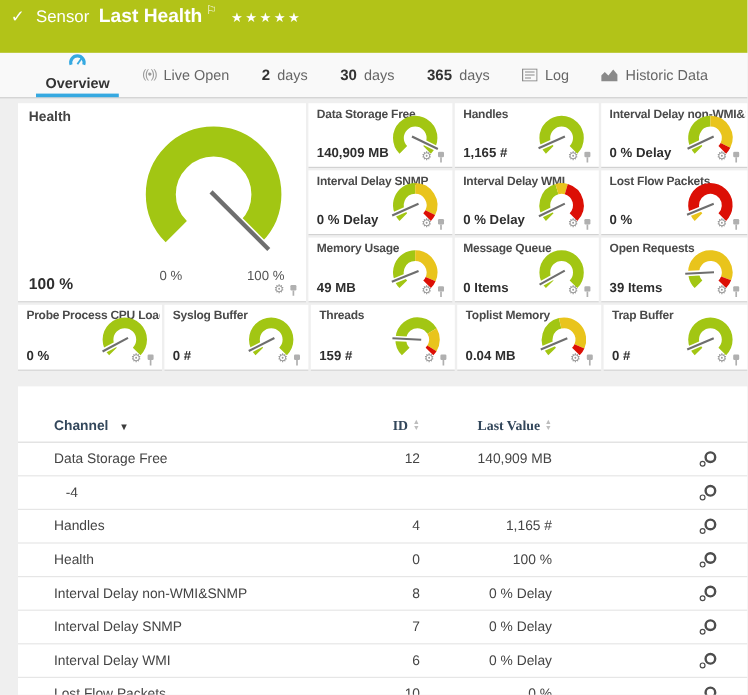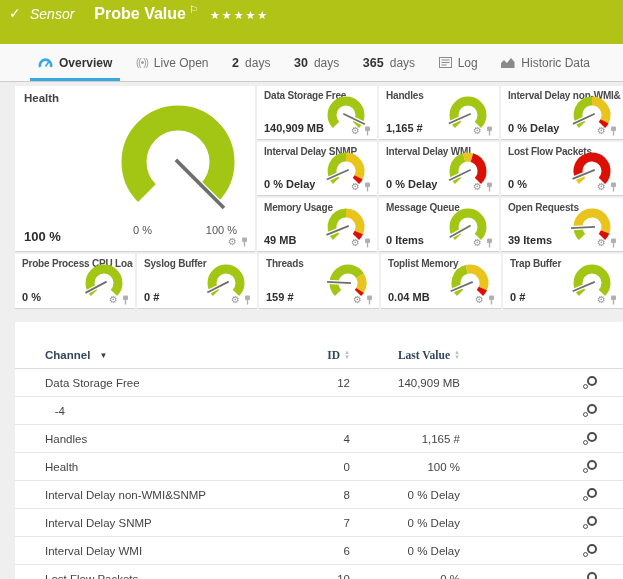--- a/index.html
+++ b/index.html
@@ -6,34 +6,34 @@
   body{
     width:623px;height:579px;overflow:hidden;
     background:#efefef;
     font-family:"Liberation Sans","DejaVu Sans",sans-serif;
     -webkit-font-smoothing:antialiased;
   }
   
   .topbar{height:44px;position:relative;color:#fff;}
   .topbar .check{position:absolute;left:9px;top:5px;font-size:14px;font-weight:bold;}
   .title-line{padding:4px 0 0 30px;white-space:nowrap;}
-  .kind{font-style:italic;font-size:14px;margin-right:20px;}
+  .kind{font-size:14px;margin-right:8px;}
   .sensor-title{font-size:16px;font-weight:bold;}
   .flag{font-size:10px;vertical-align:super;margin-left:3px;}
   .stars{font-size:11px;letter-spacing:2px;margin-left:12px;}
   .status-line{padding:1px 0 0 30px;font-size:10.5px;font-weight:bold;}
   
   .tabbar{
     background:#f9f9f9;height:37px;border-bottom:1px solid #cccccc;
     display:flex;align-items:stretch;justify-content:space-between;
     padding:0 25px 0 30px;
   }
   .tab{display:flex;align-items:center;gap:6px;padding:0 8px;position:relative;
        font-size:12px;color:#666;cursor:pointer;white-space:nowrap;}
-  .tab.active{color:#333;font-weight:bold;}
+  .tab.active{color:#333;font-weight:bold;flex-direction:column;}
   .tab.active::after{content:"";position:absolute;left:0;right:0;bottom:0;height:3px;background:var(--blue);}
   .tab .num{font-weight:bold;color:#333;font-size:12.5px;}
   .tab .ticon{display:inline-flex;align-items:center;color:#888;}
   .live-glyph{font-size:10px;color:#999;letter-spacing:-1px;}
   
   .content{padding:4px 0 0 15px;}
   .gauge-top{display:flex;}
   .card{background:#fff;border-bottom:1px solid #d2d2d2;position:relative;box-sizing:border-box;}
   .health-card{width:240px;height:166px;margin-right:2px;flex:none;}
   .small-grid{flex:1;display:grid;grid-template-columns:120px 120px 1fr;grid-auto-rows:54px;gap:2px;}
@@ -69,21 +69,21 @@
   .ch-icon{position:relative;width:15px;height:14px;cursor:pointer;}
   .ch-icon .big{position:absolute;top:0;right:0;width:6px;height:6px;border:2px solid #4d4d4d;border-radius:50%;}
   .ch-icon .small{position:absolute;bottom:1px;left:1px;width:3px;height:3px;border:1.5px solid #4d4d4d;border-radius:50%;}
 </style>
 </head>
 <body>
 
 <div class="topbar" style="background: rgb(178, 195, 24);">
   <span class="check">✓</span>
   <div class="title-line">
-    <span class="kind">Sensor</span><span class="sensor-title">Probe Value</span><span class="flag">⚐</span><span class="stars">★★★★★</span>
+    <span class="kind">Sensor</span><span class="sensor-title">Last Health</span><span class="flag">⚐</span><span class="stars">★★★★★</span>
   </div>
 </div>
 
 <div class="tabbar" id="tabbar">
     <div class="tab active">
       <span class="ticon">
         <svg width="15" height="12" viewBox="0 0 15 12">
           <path d="M2.2 10 A5.6 5.6 0 1 1 12.8 10" stroke="#36a9e1" stroke-width="2.6" fill="none"></path>
           <line x1="7.5" y1="9.5" x2="11" y2="4.5" stroke="#36a9e1" stroke-width="1.6"></line>
         </svg>

